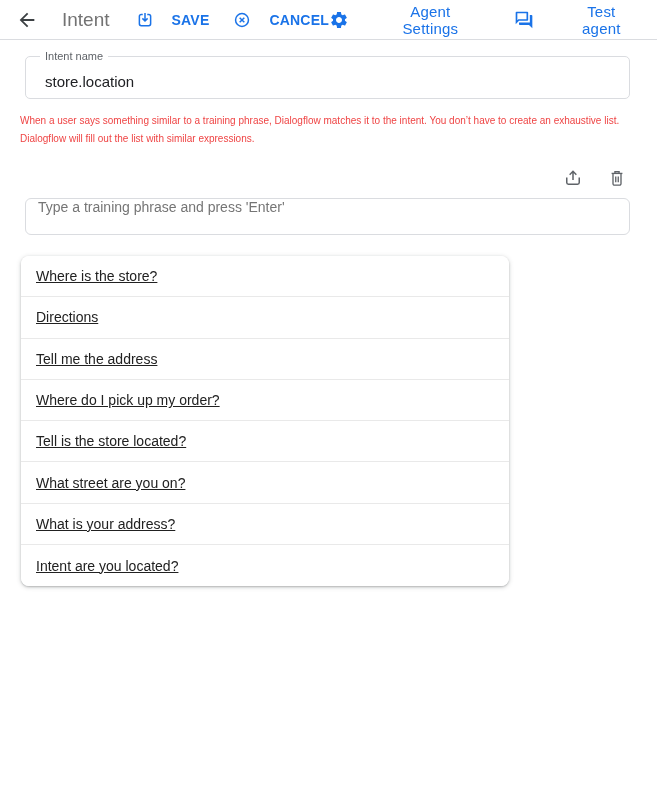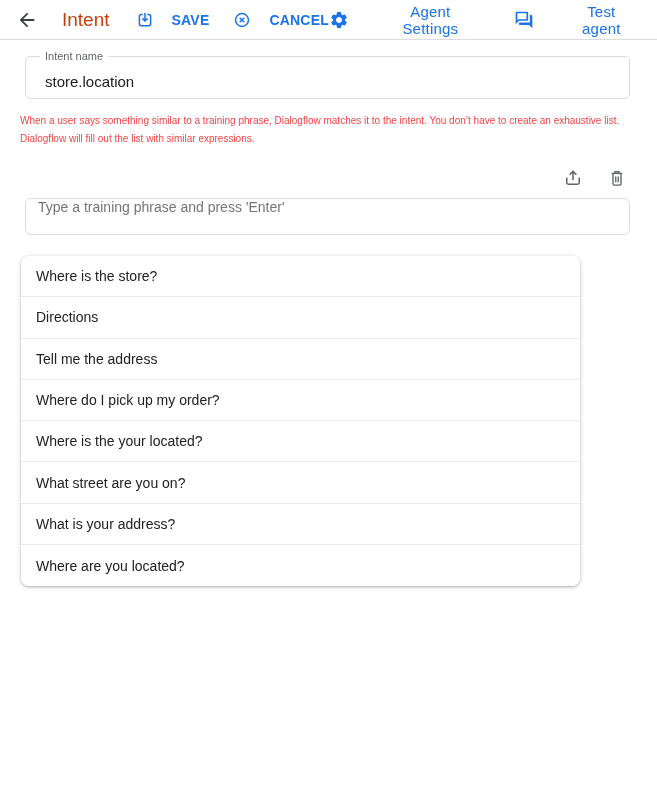--- a/index.html
+++ b/index.html
@@ -4,21 +4,21 @@
 <style>
   * { margin: 0; padding: 0; box-sizing: border-box; }
   html, body { width: 657px; height: 790px; background: #fff;
     font-family: "Liberation Sans", sans-serif; color: #212121; overflow: hidden; }
 
   
   .header { display: flex; align-items: center; height: 40px;
     border-bottom: 1px solid #dadce0; padding: 0 24px 0 12px; background: #fff; }
   .icon-btn { background: none; border: none; cursor: pointer; display: inline-flex;
     align-items: center; padding: 4px; color: #3c4043; }
-  .page-title { font-size: 19px; font-weight: 400; color: #c2410c; margin-left: 20px; }
+  .page-title { font-size: 19px; font-weight: 400; color: #737373; margin-left: 20px; }
   .hbtn { display: inline-flex; align-items: center; background: none; border: none;
     cursor: pointer; color: #1a73e8; font-family: inherit; font-weight: 700; font-size: 14px; gap: 16px; }
   .hbtn .txt { margin-left: 2px; letter-spacing: .2px; }
   .hbtn.save { margin-left: 26px; }
   .hbtn.cancel { margin-left: 24px; }
   .spacer { flex: 1; }
   .hbtn.soft { font-weight: 500; font-size: 15px; }
   .hbtn.soft .txt { margin-left: 20px; }
   .hbtn.test { margin-left: 38px; }
 
@@ -40,22 +40,22 @@
   .tools-row { display: flex; justify-content: flex-end; align-items: center; gap: 24px;
     margin: 20px 3px 0 0; height: 20px; }
   .tool-btn { background: none; border: none; cursor: pointer; color: #5f6368; display: inline-flex; padding: 0; }
 
   .phrase-input-wrap { margin: 10px 2px 0 5px; width: 605px; height: 37px;
     border: 1px solid #dadce0; border-radius: 6px; background: #fff; display: flex; align-items: flex-start; }
   .phrase-input-wrap input { width: 100%; border: 0; outline: none; background: transparent;
     font-family: inherit; font-size: 14px; color: #202124; padding: 0 12px; }
   .phrase-input-wrap input::placeholder { color: #757575; opacity: 1; }
 
-  .phrase-card { margin: 21px 4px 0 1px; width: 559px; background: #fff; border-radius: 8px;
-    box-shadow: 0 1px 2px rgba(60,64,67,.3), 0 1px 4px 1px rgba(60,64,67,.15); overflow: hidden; }
+  .phrase-card { margin: 21px 4px 0 1px; width: 488px; background: #fff; border-radius: 8px;
+    box-shadow: 0 1px 2px rgba(60,64,67,.3), 0 1px 4px 1px rgba(60,64,67,.15); overflow: hidden; text-decoration: underline; }
   .phrase-row { height: 41.3px; display: flex; align-items: center; padding-left: 15px;
     font-size: 14px; color: #212121; border-bottom: 1px solid #e9e9e9; cursor: pointer; background: #fff; }
   .phrase-row:last-child { border-bottom: none; }
 
   svg { display: block; }
 </style>
 </head>
 <body>
 
 <div class="header">
@@ -152,26 +152,26 @@
       <div class="phrase-row">
       <span>Directions</span>
     </div>
       <div class="phrase-row">
       <span>Tell me the address</span>
     </div>
       <div class="phrase-row">
       <span>Where do I pick up my order?</span>
     </div>
       <div class="phrase-row">
-      <span>Where is the your located?</span>
+      <span>Tell is the store located?</span>
     </div>
       <div class="phrase-row">
       <span>What street are you on?</span>
     </div>
       <div class="phrase-row">
       <span>What is your address?</span>
     </div>
       <div class="phrase-row">
-      <span>Where are you located?</span>
+      <span>Intent are you located?</span>
     </div>
     </div>
 
 </div>
 
 </body></html>

